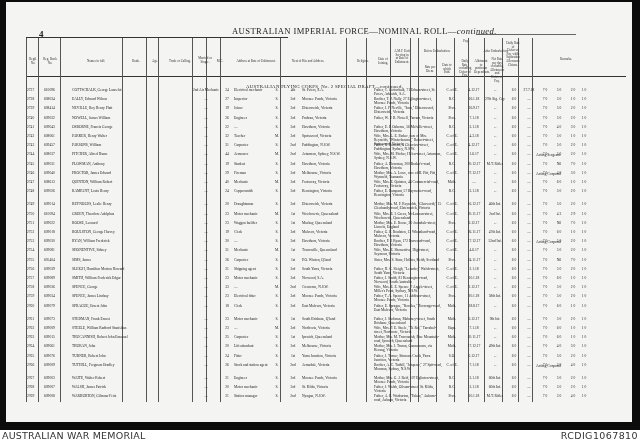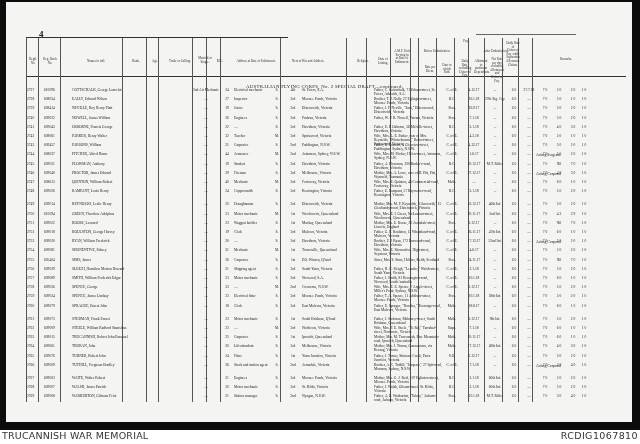--- a/index.html
+++ b/index.html
@@ -37,20 +37,23 @@
   .remarks { position:absolute; font-size:3.8px; color:#222; white-space:nowrap; }
   .footer-left { position:absolute; left:2px; top:430px; font-family:"DejaVu Sans", sans-serif; font-size:9.5px; color:#333; letter-spacing:0.2px; }
   .footer-right { position:absolute; right:2px; top:430px; font-family:"DejaVu Sans", sans-serif; font-size:9.5px; color:#333; letter-spacing:0.4px; }
 </style>
 </head>
 <body>
 
 <div class="scan">
   <div class="sheet">
     <div class="pageno">4</div>
+    <div class="title">
+      <span>AUSTRALIAN IMPERIAL FORCE—NOMINAL ROLL—</span><i>continued.</i>
+    </div>
     <div class="rule" style="left:20px; top:35px; width:262px;"></div>
     <div class="rule" style="left:470px; top:32px; width:100px; background:#666;"></div>
     <div class="rule" style="left:20px; top:74px; width:600px;"></div>
 
     <div id="vlines">
         <div class="vline" style="left: 20px; top: 36px; height: 364px;"></div>
         <div class="vline" style="left: 32px; top: 36px; height: 364px;"></div>
         <div class="vline" style="left: 54px; top: 36px; height: 364px;"></div>
         <div class="vline" style="left: 116px; top: 36px; height: 364px;"></div>
         <div class="vline" style="left: 140px; top: 36px; height: 364px;"></div>
@@ -794,14 +797,14 @@
           <span class="c-bp" style="transform: translateX(-42px);">—</span>
           <span class="c-ad" style="transform: translateX(-42px);">7 0</span>
           <span class="c-aa" style="transform: translateX(-42px);">3 0</span>
           <span class="c-ar" style="transform: translateX(-42px);">4 0</span>
           <span class="c-dr" style="transform: translateX(-42px);">1 0</span>
         </div>
       </div>
   </div>
 </div>
 
-<div class="footer-left">TRUCANNISH WAR MEMORIAL</div>
+<div class="footer-left">AUSTRALIAN WAR MEMORIAL</div>
 <div class="footer-right">RCDIG1067810</div>
 
 </body></html>

